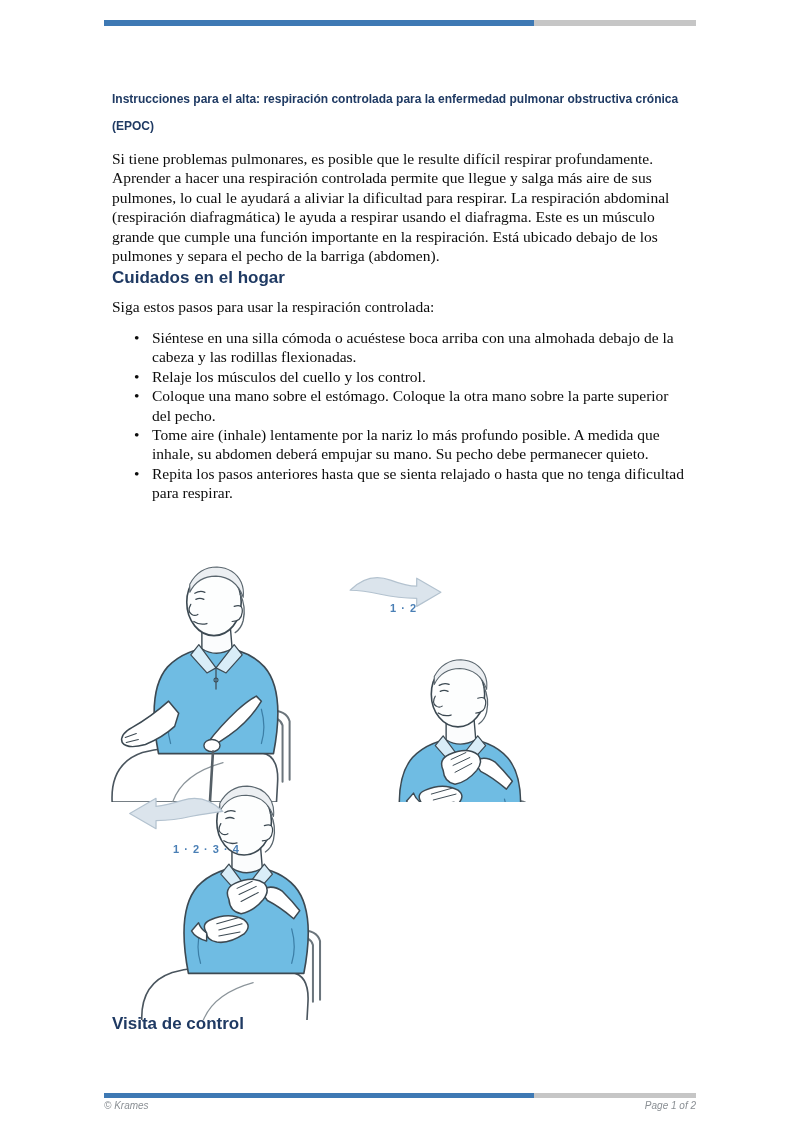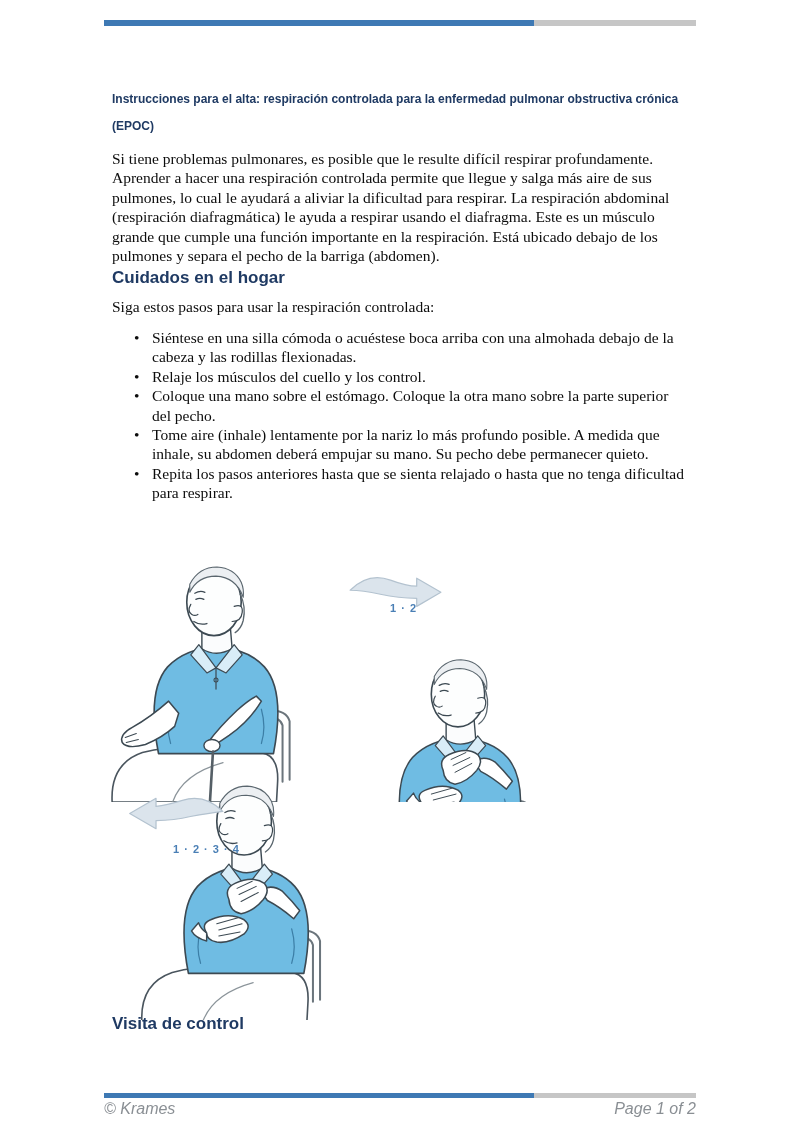--- a/index.html
+++ b/index.html
@@ -43,21 +43,21 @@
   
   figure { position:absolute; }
   .count-label {
     position:absolute; font-size:11px; font-weight:bold; color:#4a7fb5;
     letter-spacing:1px; font-family:"Liberation Sans", sans-serif; white-space:nowrap;
   }
 
   
   .footer-row {
     left:104px; width:592px; top:1100px; display:flex;
-    justify-content:space-between; font-style:italic; font-size:16px;
+    justify-content:space-between; font-style:italic; font-size:10px;
     color:#8a8f94;
   }
 </style>
 </head>
 <body>
 
 <div class="abs accent-bar" id="top-bar">
   <div class="seg-blue"></div>
   <div class="seg-gray"></div>
 </div>

